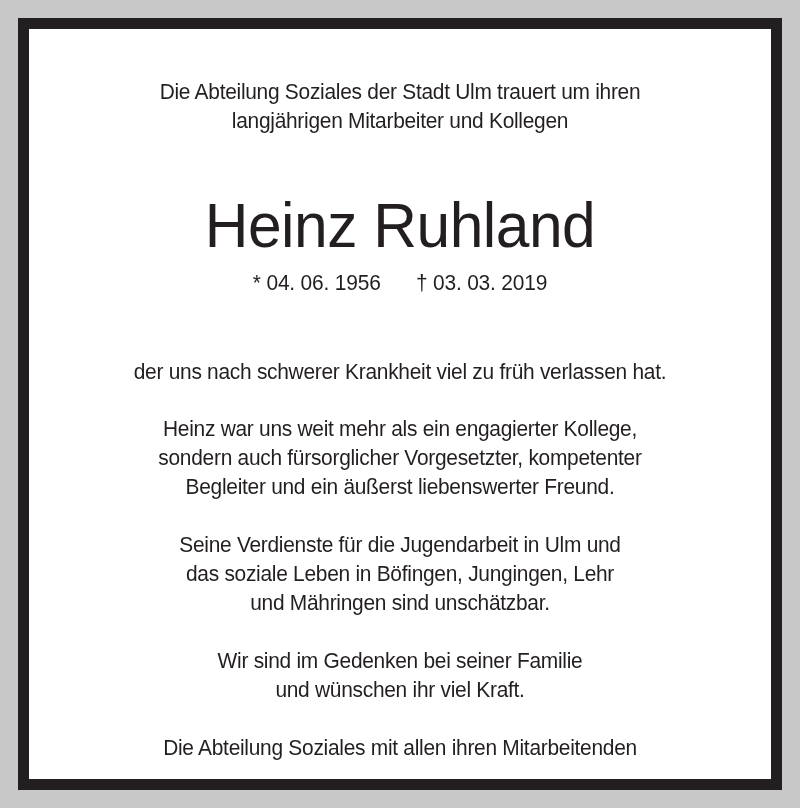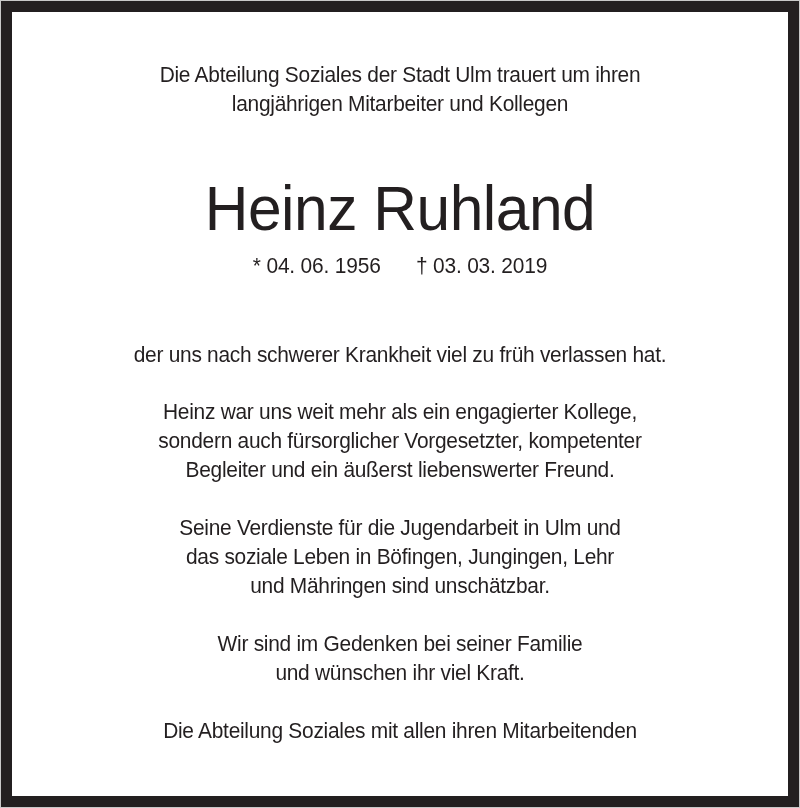--- a/index.html
+++ b/index.html
@@ -1,19 +1,19 @@
 <!DOCTYPE html>
 <html><head>
 <meta charset="utf-8">
 <style>
   html, body { margin: 0; padding: 0; background: #ffffff; }
   body { width: 800px; height: 808px; position: relative; overflow: hidden; }
   .outer {
     position: absolute; left: 0; top: 0; width: 800px; height: 808px;
-    box-sizing: border-box; background: #c8c8c8; padding: 1px;
+    box-sizing: border-box; background: #c8c8c8; padding: 18px;
   }
   .frame {
     position: relative; width: 100%; height: 100%;
     box-sizing: border-box; border: 11px solid #231f20; background: #ffffff;
   }
   .line {
     position: absolute; left: 0; right: 0; text-align: center;
     font-family: "Liberation Sans", sans-serif; color: #231f20;
     white-space: nowrap;
   }

